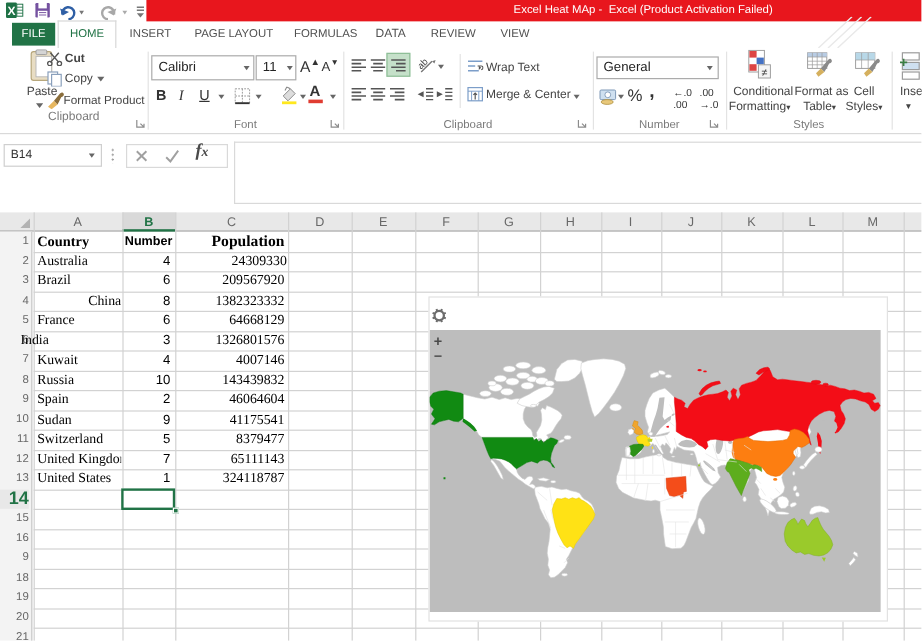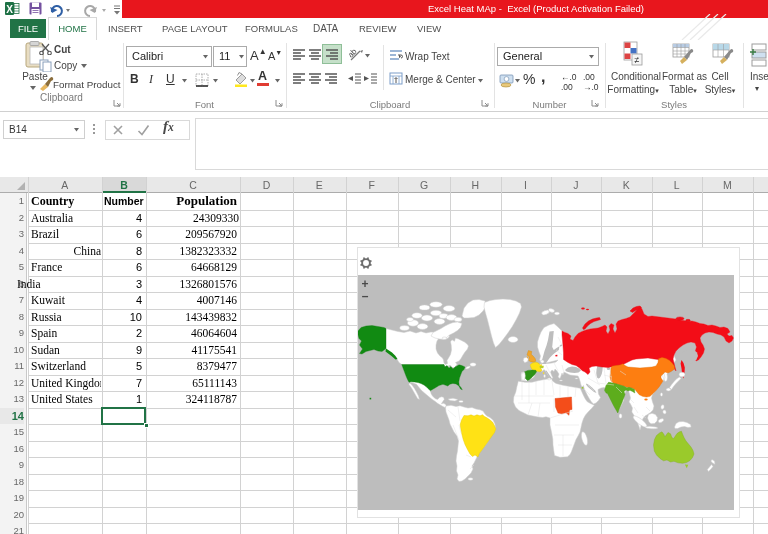--- a/index.html
+++ b/index.html
@@ -342,21 +342,21 @@
   <div class="abs" style="left:0;top:65.50px;width:24px;height:16.5px;font-size:9.5px;color:#686868;text-align:right;line-height:16.5px;">4</div>
   <div class="abs" style="left:0;top:82.00px;width:24px;height:16.5px;font-size:9.5px;color:#686868;text-align:right;line-height:16.5px;">5</div>
   <div class="abs" style="left:0;top:98.50px;width:24px;height:16.5px;font-size:9.5px;color:#686868;text-align:right;line-height:16.5px;">6</div>
   <div class="abs" style="left:0;top:115.00px;width:24px;height:16.5px;font-size:9.5px;color:#686868;text-align:right;line-height:16.5px;">7</div>
   <div class="abs" style="left:0;top:131.50px;width:24px;height:16.5px;font-size:9.5px;color:#686868;text-align:right;line-height:16.5px;">8</div>
   <div class="abs" style="left:0;top:148.00px;width:24px;height:16.5px;font-size:9.5px;color:#686868;text-align:right;line-height:16.5px;">9</div>
   <div class="abs" style="left:0;top:164.50px;width:24px;height:16.5px;font-size:9.5px;color:#686868;text-align:right;line-height:16.5px;">10</div>
   <div class="abs" style="left:0;top:181.00px;width:24px;height:16.5px;font-size:9.5px;color:#686868;text-align:right;line-height:16.5px;">11</div>
   <div class="abs" style="left:0;top:197.50px;width:24px;height:16.5px;font-size:9.5px;color:#686868;text-align:right;line-height:16.5px;">12</div>
   <div class="abs" style="left:0;top:214.00px;width:24px;height:16.5px;font-size:9.5px;color:#686868;text-align:right;line-height:16.5px;">13</div>
-  <div class="abs" style="left:0;top:230.50px;width:24px;height:16.5px;background:#e8e8e8;font-size:11px;color:#217346;font-weight:bold;text-align:right;line-height:16.5px;">14</div>
+  <div class="abs" style="left:0;top:230.50px;width:24px;height:16.5px;background:#e8e8e8;font-size:15px;color:#217346;font-weight:bold;text-align:right;line-height:16.5px;">14</div>
   <div class="abs" style="left:0;top:247.00px;width:24px;height:16.5px;font-size:9.5px;color:#686868;text-align:right;line-height:16.5px;">15</div>
   <div class="abs" style="left:0;top:263.50px;width:24px;height:16.5px;font-size:9.5px;color:#686868;text-align:right;line-height:16.5px;">16</div>
   <div class="abs" style="left:0;top:280.00px;width:24px;height:16.5px;font-size:9.5px;color:#686868;text-align:right;line-height:16.5px;">9</div>
   <div class="abs" style="left:0;top:296.50px;width:24px;height:16.5px;font-size:9.5px;color:#686868;text-align:right;line-height:16.5px;">18</div>
   <div class="abs" style="left:0;top:313.00px;width:24px;height:16.5px;font-size:9.5px;color:#686868;text-align:right;line-height:16.5px;">19</div>
   <div class="abs" style="left:0;top:329.50px;width:24px;height:16.5px;font-size:9.5px;color:#686868;text-align:right;line-height:16.5px;">20</div>
   <div class="abs" style="left:0;top:346.00px;width:24px;height:16.5px;font-size:9.5px;color:#686868;text-align:right;line-height:16.5px;">21</div>
   <div class="abs" style="left:31px;top:16.00px;width:70px;height:16.5px;font-weight:bold;font-family:'Liberation Serif',serif;font-size:12px;line-height:16.5px;color:#000;white-space:nowrap;overflow:hidden;">Country</div>
   <div class="abs" style="left:104px;top:16.00px;width:40px;height:16.5px;font-weight:bold;font-size:10.5px;line-height:16.5px;color:#000;">Number</div>
   <div class="abs" style="left:150px;top:16.00px;width:87px;height:16.5px;font-weight:bold;font-family:'Liberation Serif',serif;font-size:13px;line-height:16.5px;color:#000;text-align:right;">Population</div>

